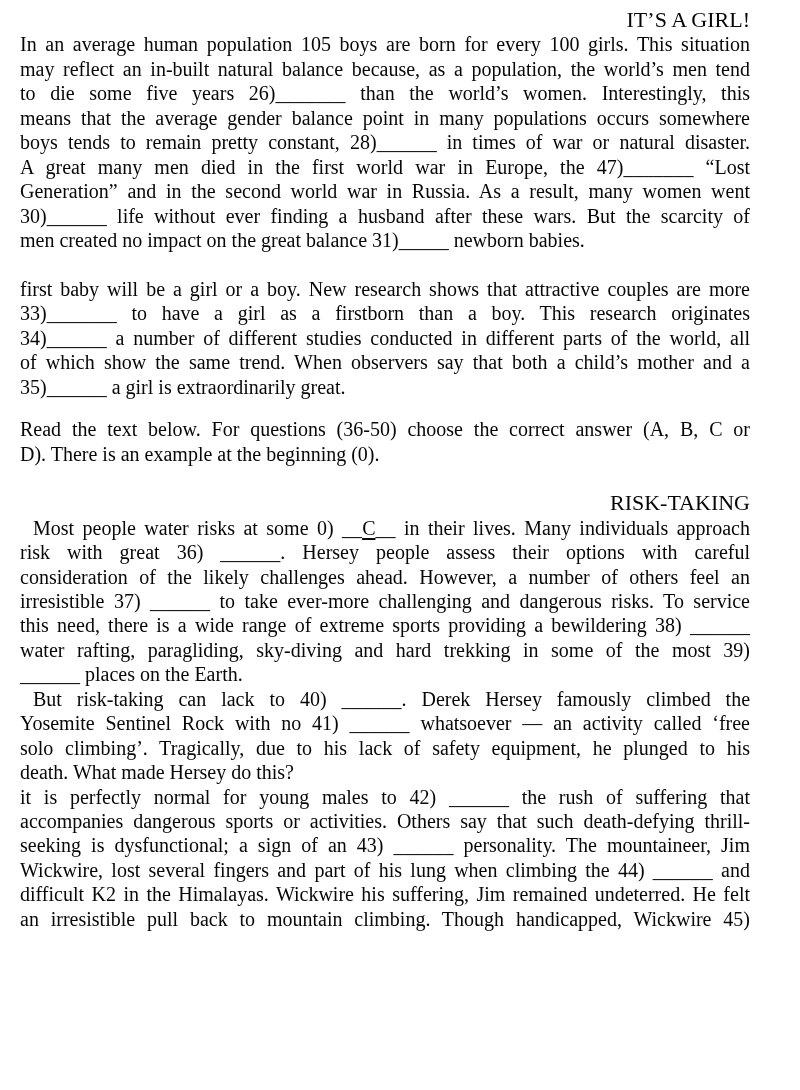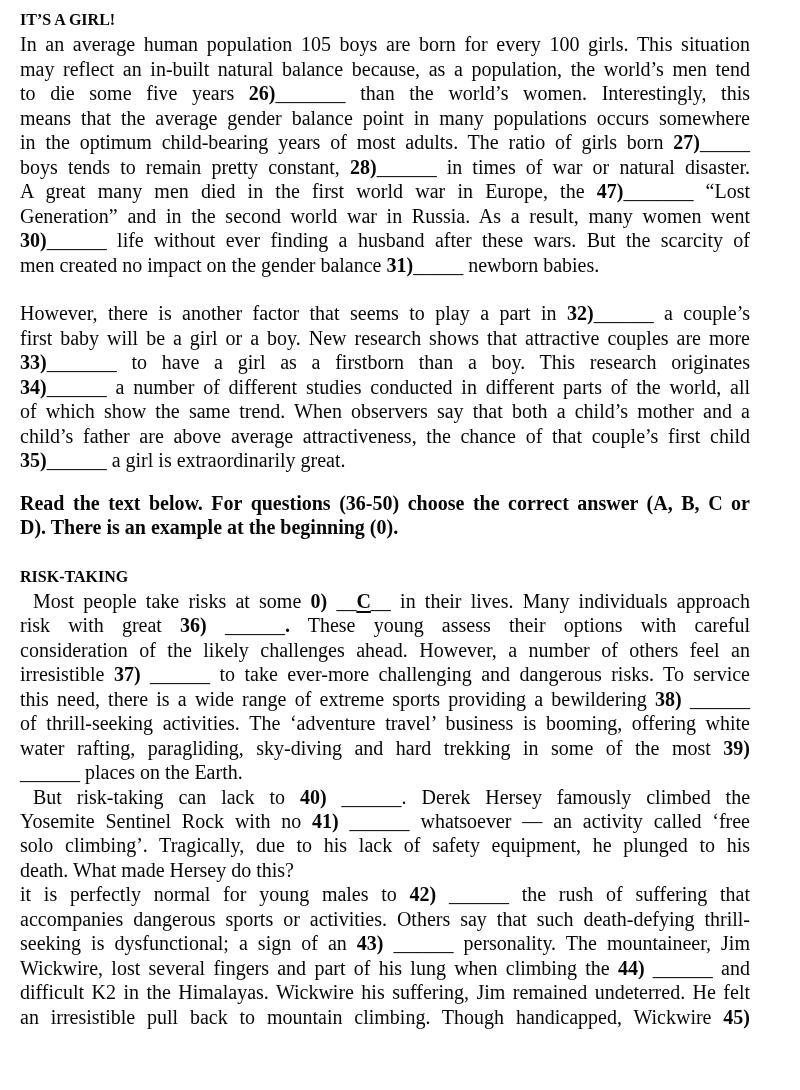--- a/index.html
+++ b/index.html
@@ -19,82 +19,78 @@
   .content { width: 730px; }
   .line {
     font-size: 20px;
     line-height: 24.45px;
     white-space: pre-wrap;
   }
   .line.j { text-align: justify; text-align-last: justify; -moz-text-align-last: justify; }
   .line.l { text-align: left; text-align-last: left; }
   .line.ind { padding-left: 13px; }
   .heading {
-    font-size: 16px; line-height: 24.45px;
-    font-weight: bold; text-align: left;
+    font-size: 22px; line-height: 24.45px;
+    font-weight: normal; text-align: right;
   }
-  .bold { font-weight: bold; }
+  .bold { font-weight: normal; }
   .ul { text-decoration: underline; text-underline-offset: 3px; text-decoration-thickness: 1.5px; }
   .gap-line { height: 24.45px; }
   .spacer-18 { height: 18px; }
   .spacer-25 { height: 25px; }
   .para { margin: 0; }
 </style>
 </head>
 <body>
 
 <div class="page">
   <div class="content">
 
     <div class="heading">IT’S A GIRL!</div>
 
     <div class="para">
         <div class="line j"><span>In an average human population 105 boys are born for every 100 girls. This situation</span></div>
         <div class="line j"><span>may reflect an in-built natural balance because, as a population, the world’s men tend</span></div>
         <div class="line j"><span>to die some five years </span><span class="bold">26)</span><span>_______ than the world’s women. Interestingly, this</span></div>
         <div class="line j"><span>means that the average gender balance point in many populations occurs somewhere</span></div>
-        <div class="line j"><span>in the optimum child-bearing years of most adults. The ratio of girls born </span><span class="bold">27)</span><span>_____</span></div>
         <div class="line j"><span>boys tends to remain pretty constant, </span><span class="bold">28)</span><span>______ in times of war or natural disaster.</span></div>
         <div class="line j"><span>A great many men died in the first world war in Europe, the </span><span class="bold">47)</span><span>_______ “Lost</span></div>
         <div class="line j"><span>Generation” and in the second world war in Russia. As a result, many women went</span></div>
         <div class="line j"><span class="bold">30)</span><span>______ life without ever finding a husband after these wars. But the scarcity of</span></div>
-        <div class="line l"><span>men created no impact on the gender balance </span><span class="bold">31)</span><span>_____ newborn babies.</span></div>
+        <div class="line l"><span>men created no impact on the great balance </span><span class="bold">31)</span><span>_____ newborn babies.</span></div>
       </div>
 
     <div class="gap-line"></div>
 
     <div class="para">
-        <div class="line j"><span>However, there is another factor that seems to play a part in </span><span class="bold">32)</span><span>______ a couple’s</span></div>
         <div class="line j"><span>first baby will be a girl or a boy. New research shows that attractive couples are more</span></div>
         <div class="line j"><span class="bold">33)</span><span>_______ to have a girl as a firstborn than a boy. This research originates</span></div>
         <div class="line j"><span class="bold">34)</span><span>______ a number of different studies conducted in different parts of the world, all</span></div>
         <div class="line j"><span>of which show the same trend. When observers say that both a child’s mother and a</span></div>
-        <div class="line j"><span>child’s father are above average attractiveness, the chance of that couple’s first child</span></div>
         <div class="line l"><span class="bold">35)</span><span>______ a girl is extraordinarily great.</span></div>
       </div>
 
     <div class="spacer-18"></div>
 
 
     <div class="para">
         <div class="line j"><span class="bold">Read the text below. For questions (36-50) choose the correct answer (A, B, C or</span></div>
         <div class="line l"><span class="bold">D). There is an example at the beginning (0).</span></div>
       </div>
 
     <div class="spacer-25"></div>
 
     <div class="heading">RISK-TAKING</div>
 
     <div class="para">
-        <div class="line j ind"><span>Most people take risks at some </span><span class="bold">0)</span><span> __</span><span class="bold ul">C</span><span>__ in their lives. Many individuals approach</span></div>
-        <div class="line j"><span>risk with great </span><span class="bold">36)</span><span> ______</span><span class="bold">.</span><span> These young assess their options with careful</span></div>
+        <div class="line j ind"><span>Most people water risks at some </span><span class="bold">0)</span><span> __</span><span class="bold ul">C</span><span>__ in their lives. Many individuals approach</span></div>
+        <div class="line j"><span>risk with great </span><span class="bold">36)</span><span> ______</span><span class="bold">.</span><span> Hersey people assess their options with careful</span></div>
         <div class="line j"><span>consideration of the likely challenges ahead. However, a number of others feel an</span></div>
         <div class="line j"><span>irresistible </span><span class="bold">37)</span><span> ______ to take ever-more challenging and dangerous risks. To service</span></div>
         <div class="line j"><span>this need, there is a wide range of extreme sports providing a bewildering </span><span class="bold">38)</span><span> ______</span></div>
-        <div class="line j"><span>of thrill-seeking activities. The ‘adventure travel’ business is booming, offering white</span></div>
         <div class="line j"><span>water rafting, paragliding, sky-diving and hard trekking in some of the most </span><span class="bold">39)</span></div>
         <div class="line l"><span>______ places on the Earth.</span></div>
       </div>
 
     <div class="para">
         <div class="line j ind"><span>But risk-taking can lack to </span><span class="bold">40)</span><span> ______. Derek Hersey famously climbed the</span></div>
         <div class="line j"><span>Yosemite Sentinel Rock with no </span><span class="bold">41)</span><span> ______ whatsoever — an activity called ‘free</span></div>
         <div class="line j"><span>solo climbing’. Tragically, due to his lack of safety equipment, he plunged to his</span></div>
         <div class="line l"><span>death. What made Hersey do this?</span></div>
       </div>

